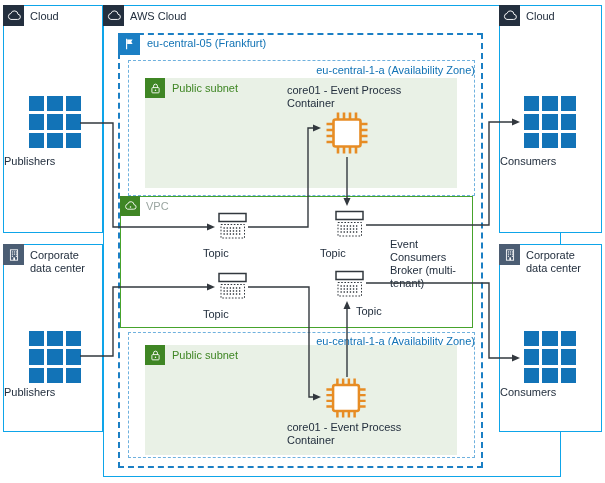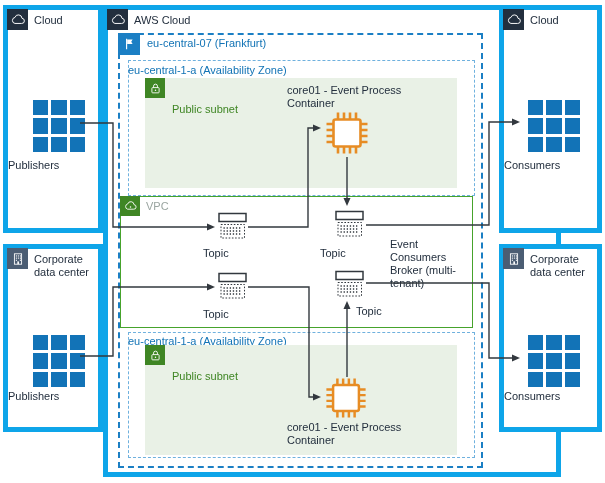--- a/index.html
+++ b/index.html
@@ -1,38 +1,38 @@
 <!DOCTYPE html>
 <html><head>
 <meta charset="utf-8">
 <style>
   html,body{margin:0;padding:0;background:#fff;}
   #canvas{position:relative;width:605px;height:483px;background:#fff;
           font-family:"Liberation Sans",sans-serif;overflow:hidden;}
 
   
-  .obox{position:absolute;background:#fff;border:5px solid #0ea5e9;box-sizing:border-box;}
+  .obox{position:absolute;background:#fff;border:1px solid #0ea5e9;box-sizing:border-box;}
   .hicon{position:absolute;top:-1px;left:-1px;width:21px;height:21px;display:flex;
          align-items:center;justify-content:center;}
   .hicon.dark{background:#232f3e;}
   .hicon.slate{background:#4b5d73;}
   .olabel{position:absolute;top:4px;left:26px;font-size:11px;line-height:1.18;color:#232f3e;}
 
   
   .region{position:absolute;left:118px;top:33px;width:365px;height:435px;
           border:2px dashed #1b7fc4;box-sizing:border-box;}
   .flag{position:absolute;left:118px;top:33px;width:22px;height:22px;background:#1b7fc4;
         display:flex;align-items:center;justify-content:center;}
   .region-label{position:absolute;left:147px;top:37px;font-size:11px;color:#1273b5;}
   .az{position:absolute;left:128px;width:347px;border:1.6px dashed #6fb1de;box-sizing:border-box;}
-  .az-label{position:absolute;left:128px;width:347px;text-align:left;font-size:11px;color:#1273b5;}
+  .az-label{position:absolute;left:128px;width:347px;text-align:right;font-size:11px;color:#1273b5;}
   .subnet{position:absolute;left:145px;width:312px;background:#e9f1e6;}
   .lock{position:absolute;left:145px;width:20px;height:20px;background:#3f8624;
         display:flex;align-items:center;justify-content:center;}
-  .subnet-label{position:absolute;left:172px;font-size:11px;color:#3f8624;margin-top:21px;}
+  .subnet-label{position:absolute;left:172px;font-size:11px;color:#3f8624;}
   .vpc{position:absolute;left:120px;top:196px;width:353px;height:132px;
        border:1.5px solid #46a32c;box-sizing:border-box;}
   .vpcicon{position:absolute;left:120px;top:196px;width:20px;height:20px;background:#3f8624;
            display:flex;align-items:center;justify-content:center;}
   .vpc-label{position:absolute;left:146px;top:200px;font-size:11px;color:#9aa5a0;text-align:center;}
 
   
   .grid-icon{position:absolute;width:52px;height:52px;display:grid;
              grid-template-columns:repeat(3,1fr);grid-template-rows:repeat(3,1fr);gap:3px;}
   .grid-icon span{background:#1273b7;}
@@ -158,21 +158,21 @@
     <div class="node-label" style="left:0;top:141px;width:103px;">Consumers</div>
   </div>
 
   <div class="region"></div>
   <div class="flag">
     <svg width="16" height="16" viewBox="0 0 20 20">
         <path d="M7 3.5v13" stroke="#fff" stroke-width="1.4"></path>
         <path d="M7.7 4.5h6.8l-1.7 2.7 1.7 2.7H7.7z" fill="#fff"></path>
       </svg>
   </div>
-  <div class="region-label">eu-central-07 (Frankfurt)</div>
+  <div class="region-label">eu-central-05 (Frankfurt)</div>
 
   <div class="az" style="top:60px;height:136px;"></div>
   <div class="az-label" style="top:64px;">eu-central-1-a (Availability Zone)</div>
 
   <div class="subnet" style="top:78px;height:110px;"></div>
   <div class="lock" style="top:78px;">
     <svg width="15" height="15" viewBox="0 0 20 20">
         <rect x="5.2" y="8.8" width="9.6" height="7" rx="1" fill="none" stroke="#fff" stroke-width="1.2"></rect>
         <path d="M7.4 8.8V6.8a2.6 2.6 0 0 1 5.2 0v2" fill="none" stroke="#fff" stroke-width="1.2"></path>
         <circle cx="10" cy="12.2" r="1" fill="#fff"></circle>

